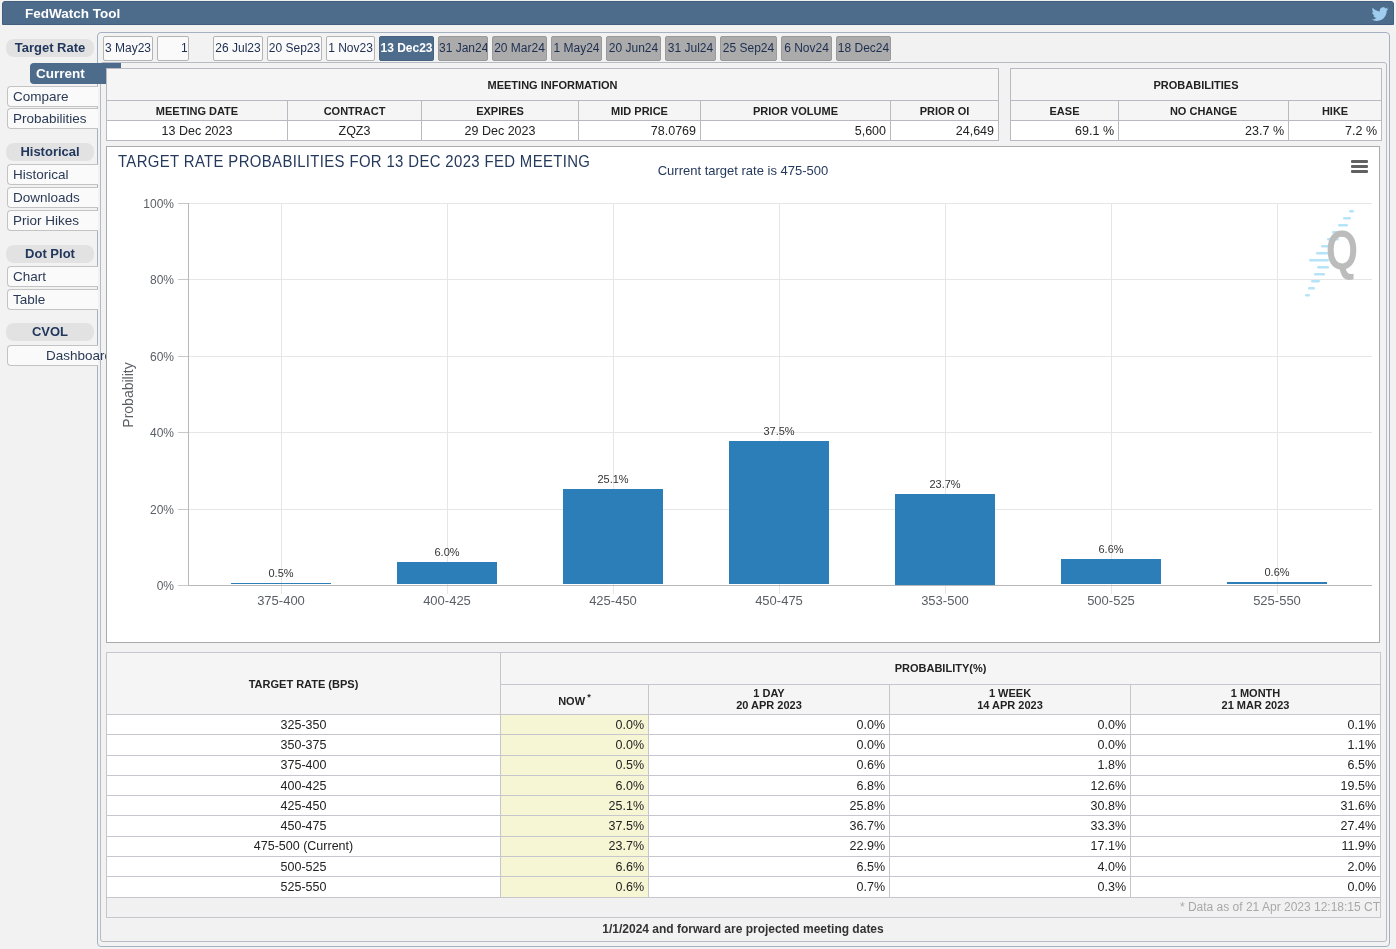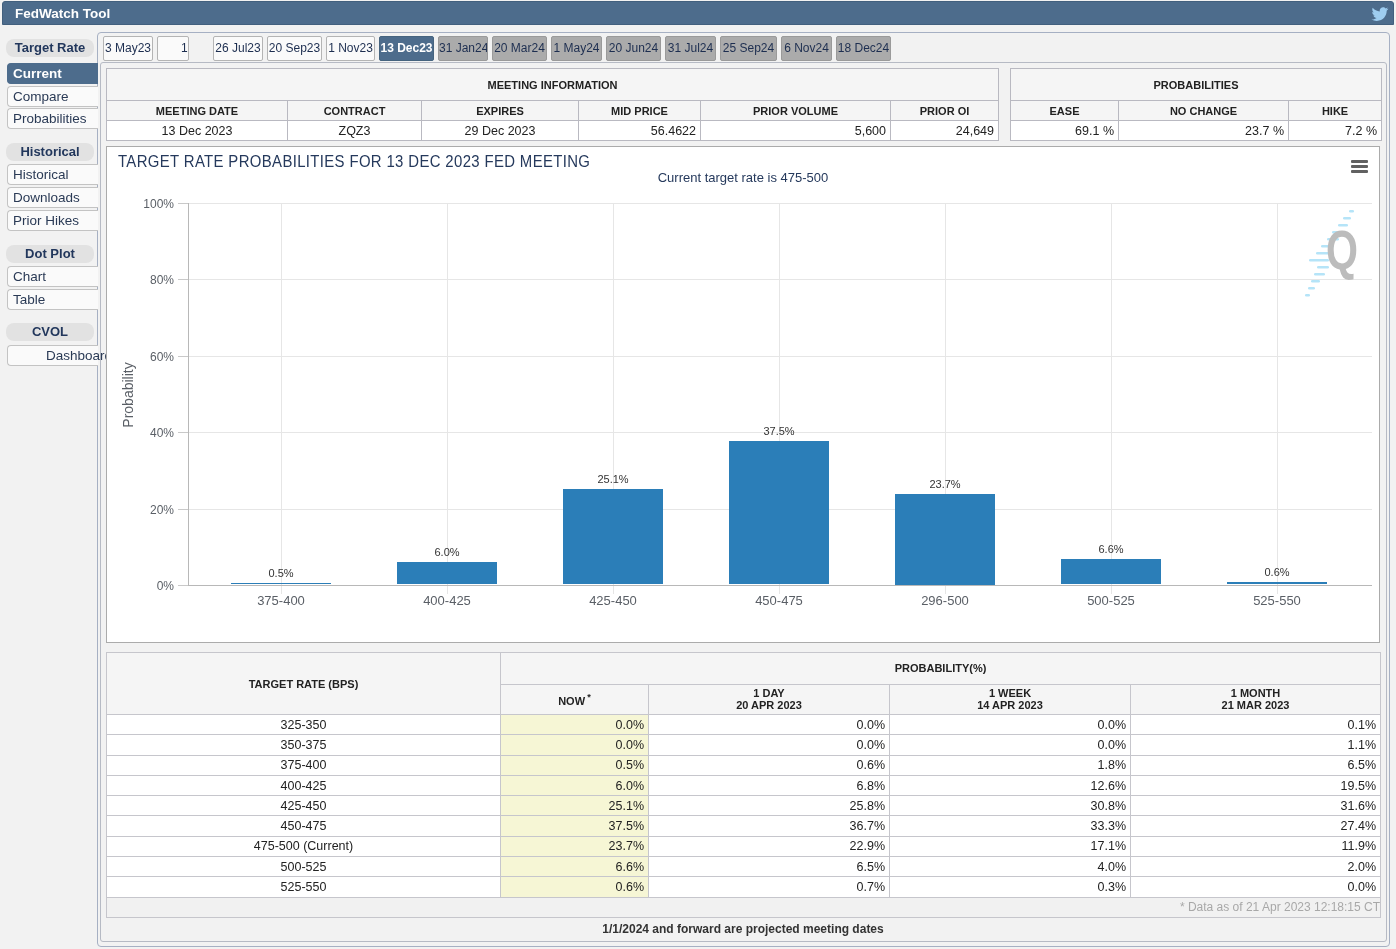--- a/index.html
+++ b/index.html
@@ -4,21 +4,21 @@
 <style>
 * { margin:0; padding:0; box-sizing:border-box; }
 html,body { background:#f2f2f2; }
 #page { position:relative; width:1396px; height:949px; overflow:hidden;
   font-family:"Liberation Sans", sans-serif; background:#f2f2f2; }
 .abs { position:absolute; }
 
 
 #topbar { position:absolute; left:2px; top:1px; width:1392px; height:24px;
   background:#4d6c8c; border:1px solid #42607e; border-radius:3px 3px 0 0; }
-#topbar .title { position:absolute; left:12px; top:4px; color:#fff; font-weight:bold; font-size:13.5px; }
+#topbar .title { position:absolute; left:22px; top:4px; color:#fff; font-weight:bold; font-size:13.5px; }
 #topbar svg { position:absolute; right:4px; top:3px; }
 
 
 #panel { position:absolute; left:97px; top:32px; width:1293px; height:915px;
   border:1px solid #a6b0c3; border-radius:4px; background:#f2f2f2; }
 
 
 .sbhead { position:absolute; left:6px; width:88px; height:18px; background:#e2e2e2;
   border-radius:8px; text-align:center; font-weight:bold; font-size:13px; color:#22375c;
   line-height:18px; }
@@ -78,21 +78,21 @@
     <span class="title">FedWatch Tool</span>
     <svg width="18" height="18" viewBox="0 0 24 24">
         <path fill="#9ecdf0" d="M23 5.1c-.8.4-1.7.6-2.6.8.9-.6 1.6-1.5 2-2.5-.9.5-1.9.9-2.9 1.1-.8-.9-2-1.5-3.3-1.5-2.5 0-4.6 2-4.6 4.6 0 .4 0 .7.1 1-3.8-.2-7.2-2-9.4-4.8-.4.7-.6 1.5-.6 2.3 0 1.6.8 3 2 3.8-.7 0-1.5-.2-2.1-.6v.1c0 2.2 1.6 4.1 3.7 4.5-.4.1-.8.2-1.2.2-.3 0-.6 0-.9-.1.6 1.8 2.3 3.2 4.3 3.2-1.6 1.2-3.6 2-5.7 2-.4 0-.7 0-1.1-.1 2 1.3 4.5 2.1 7.1 2.1 8.5 0 13.1-7 13.1-13.1v-.6c.9-.6 1.7-1.5 2.3-2.4z"></path>
       </svg>
   </div>
 
   <div id="panel"></div>
   <div id="inner"></div>
 
   <div class="sbhead" style="top:39px;">Target Rate</div>
-  <div class="sbitem sbsel" style="top:63px;">Current</div>
+  <div class="sbitem sbsel" style="top:63px;margin-left:23px;">Current</div>
   <div class="sbitem" style="top:86px;">Compare</div>
   <div class="sbitem" style="top:108px;">Probabilities</div>
   <div class="sbhead" style="top:143px;">Historical</div>
   <div class="sbitem" style="top:164px;">Historical</div>
   <div class="sbitem" style="top:187px;">Downloads</div>
   <div class="sbitem" style="top:210px;">Prior Hikes</div>
   <div class="sbhead" style="top:245px;">Dot Plot</div>
   <div class="sbitem" style="top:266px;">Chart</div>
   <div class="sbitem" style="top:289px;">Table</div>
   <div class="sbhead" style="top:323px;">CVOL</div>
@@ -131,21 +131,21 @@
           <td class="hd">CONTRACT</td>
           <td class="hd">EXPIRES</td>
           <td class="hd">MID PRICE</td>
           <td class="hd">PRIOR VOLUME</td>
           <td class="hd">PRIOR OI</td>
         </tr>
     <tr>
           <td class="d">13 Dec 2023</td>
           <td class="d">ZQZ3</td>
           <td class="d">29 Dec 2023</td>
-          <td class="d r">56.4622</td>
+          <td class="d r">78.0769</td>
           <td class="d r">5,600</td>
           <td class="d r">24,649</td>
         </tr>
   </tbody>
     </table>
 
   <table class="itbl" style="left:1010px; top:68px; width:371px;">
     <colgroup>
         <col style="width:108px">
         <col style="width:170px">
@@ -163,21 +163,21 @@
     <tr>
           <td class="d r">69.1&nbsp;%</td>
           <td class="d r">23.7&nbsp;%</td>
           <td class="d r">7.2&nbsp;%</td>
         </tr>
   </tbody>
     </table>
 
   <div id="chart">
     <div style="position:absolute;left:11px;top:5px;font-size:17px;color:#25395c;letter-spacing:0.4px;transform:scaleX(0.878);transform-origin:left;">TARGET RATE PROBABILITIES FOR 13 DEC 2023 FED MEETING</div>
-    <div style="position:absolute;left:0;top:23px;width:1272px;text-align:center;font-size:13px;color:#25395c;">Current target rate is 475-500</div>
+    <div style="position:absolute;left:0;top:16px;width:1272px;text-align:center;font-size:13px;color:#25395c;">Current target rate is 475-500</div>
 
     <div class="gridh" style="left:80.5px;top:56px;width:1184px;"></div>
     <div class="gridh" style="left:80.5px;top:132.4px;width:1184px;"></div>
     <div class="gridh" style="left:80.5px;top:208.8px;width:1184px;"></div>
     <div class="gridh" style="left:80.5px;top:285.2px;width:1184px;"></div>
     <div class="gridh" style="left:80.5px;top:361.6px;width:1184px;"></div>
     <div class="gridv" style="left:174px;top:56px;height:391px;"></div>
     <div class="gridv" style="left:340px;top:56px;height:391px;"></div>
     <div class="gridv" style="left:506px;top:56px;height:391px;"></div>
     <div class="gridv" style="left:672px;top:56px;height:391px;"></div>
@@ -213,21 +213,21 @@
     <div class="ylab" style="left:27px;top:50px;">100%</div>
     <div class="ylab" style="left:27px;top:126.4px;">80%</div>
     <div class="ylab" style="left:27px;top:202.8px;">60%</div>
     <div class="ylab" style="left:27px;top:279.2px;">40%</div>
     <div class="ylab" style="left:27px;top:355.6px;">20%</div>
     <div class="ylab" style="left:27px;top:432px;">0%</div>
     <div class="xlab" style="left:124px;top:446px;">375-400</div>
     <div class="xlab" style="left:290px;top:446px;">400-425</div>
     <div class="xlab" style="left:456px;top:446px;">425-450</div>
     <div class="xlab" style="left:622px;top:446px;">450-475</div>
-    <div class="xlab" style="left:788px;top:446px;">296-500</div>
+    <div class="xlab" style="left:788px;top:446px;">353-500</div>
     <div class="xlab" style="left:954px;top:446px;">500-525</div>
     <div class="xlab" style="left:1120px;top:446px;">525-550</div>
 
     <div style="position:absolute;left:-39px;top:240px;width:120px;text-align:center;font-size:14px;color:#5a5f66;transform:rotate(-90deg);">Probability</div>
 
     <div style="position:absolute;left:1244px;top:13px;width:17px;height:13px;">
       <div style="position:absolute;top:0;width:17px;height:3px;background:#616161;border-radius:1px;"></div>
       <div style="position:absolute;top:5px;width:17px;height:3px;background:#616161;border-radius:1px;"></div>
       <div style="position:absolute;top:10px;width:17px;height:3px;background:#616161;border-radius:1px;"></div>
     </div>

